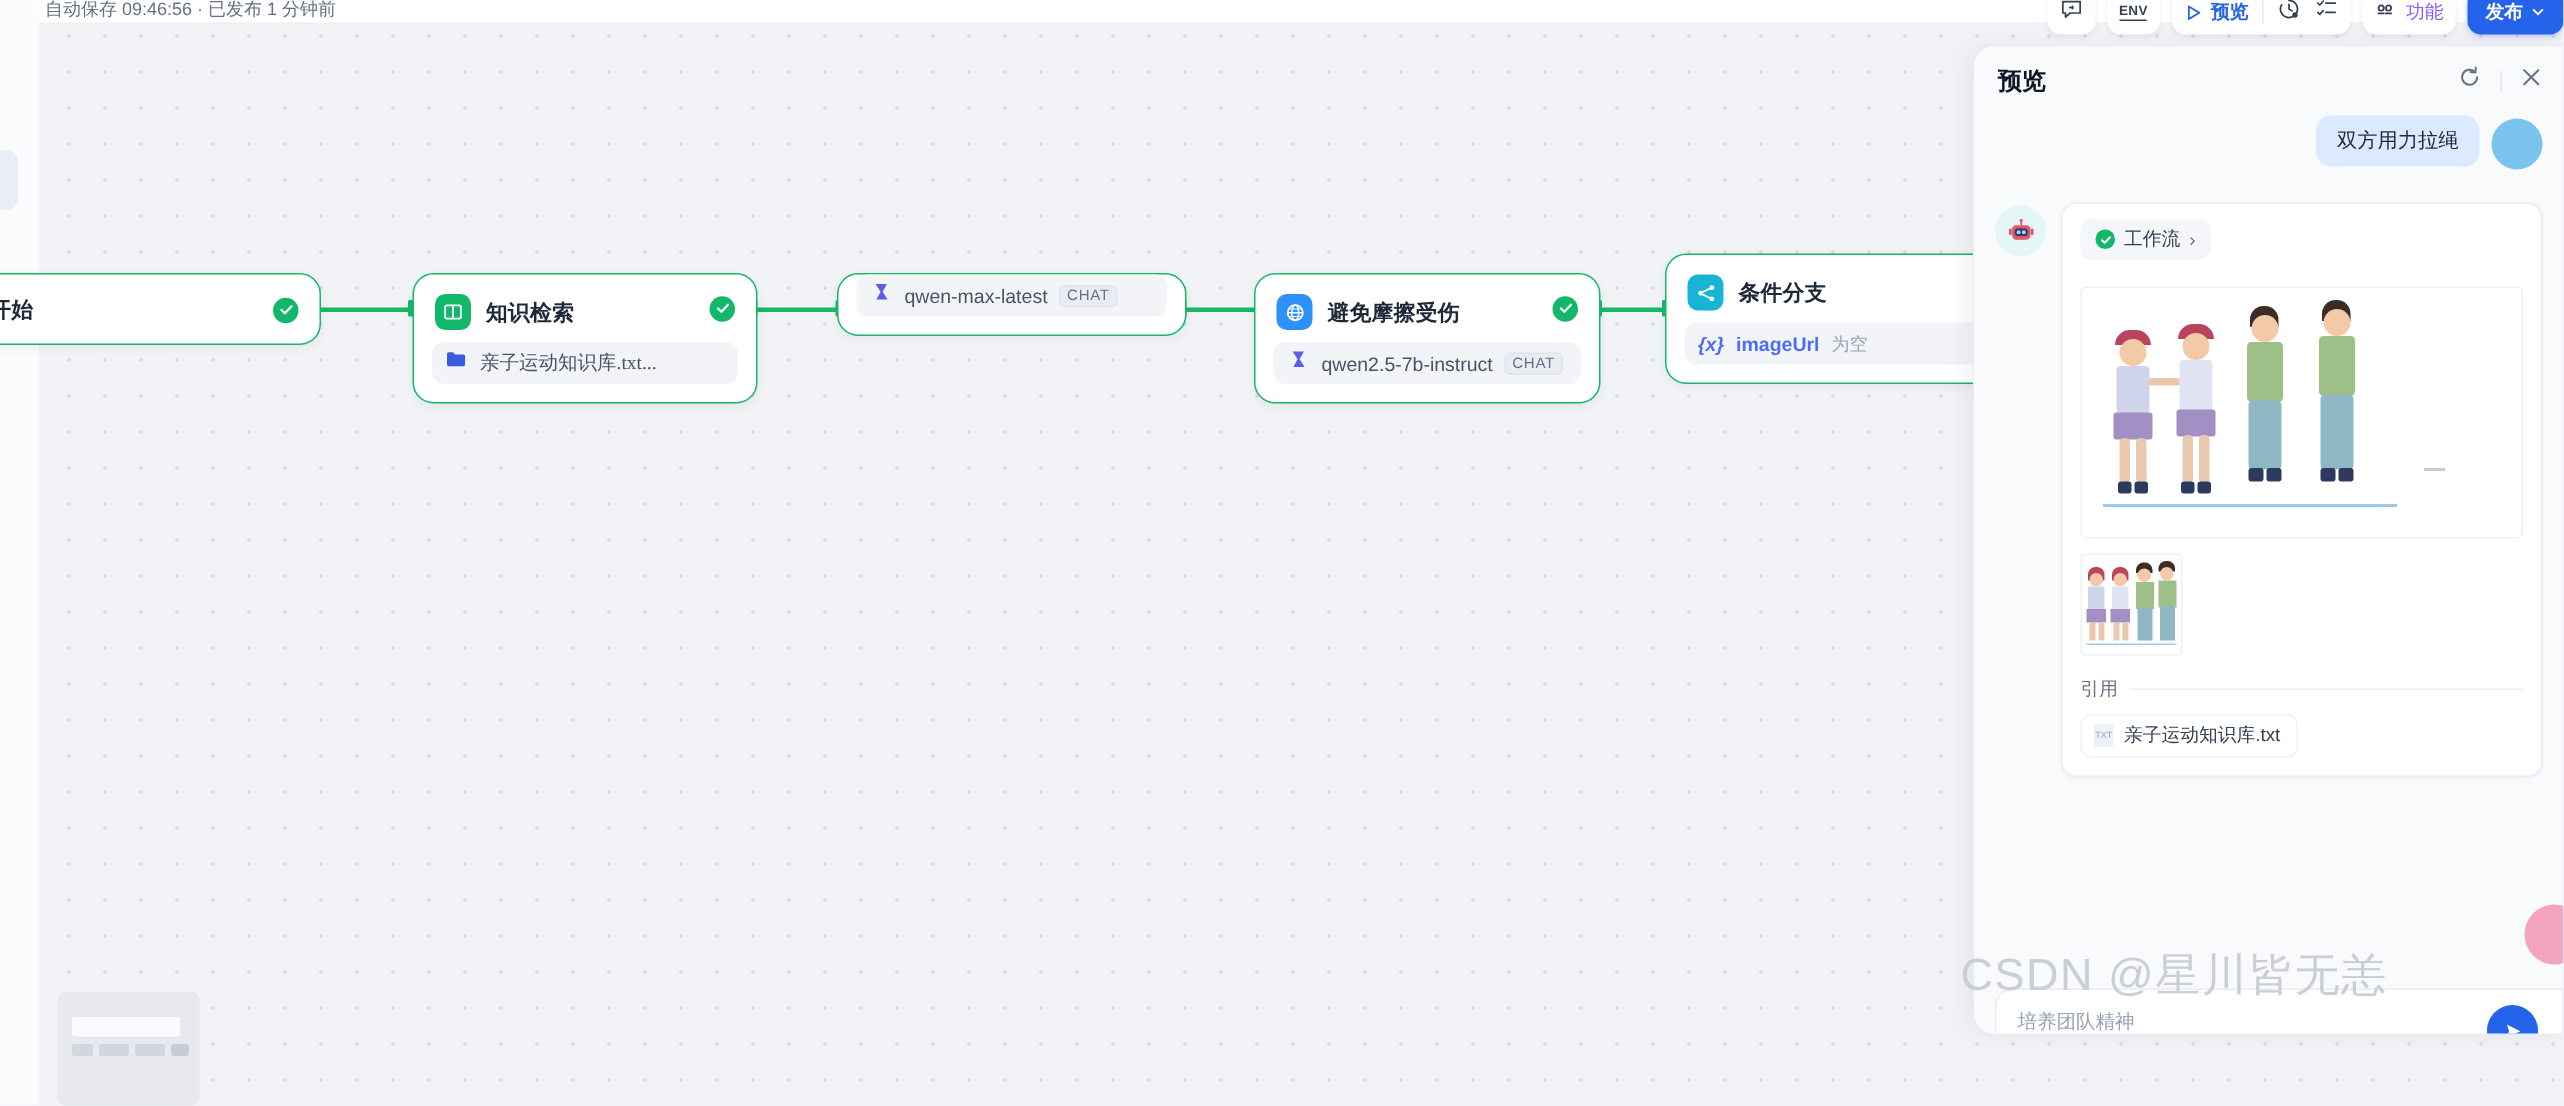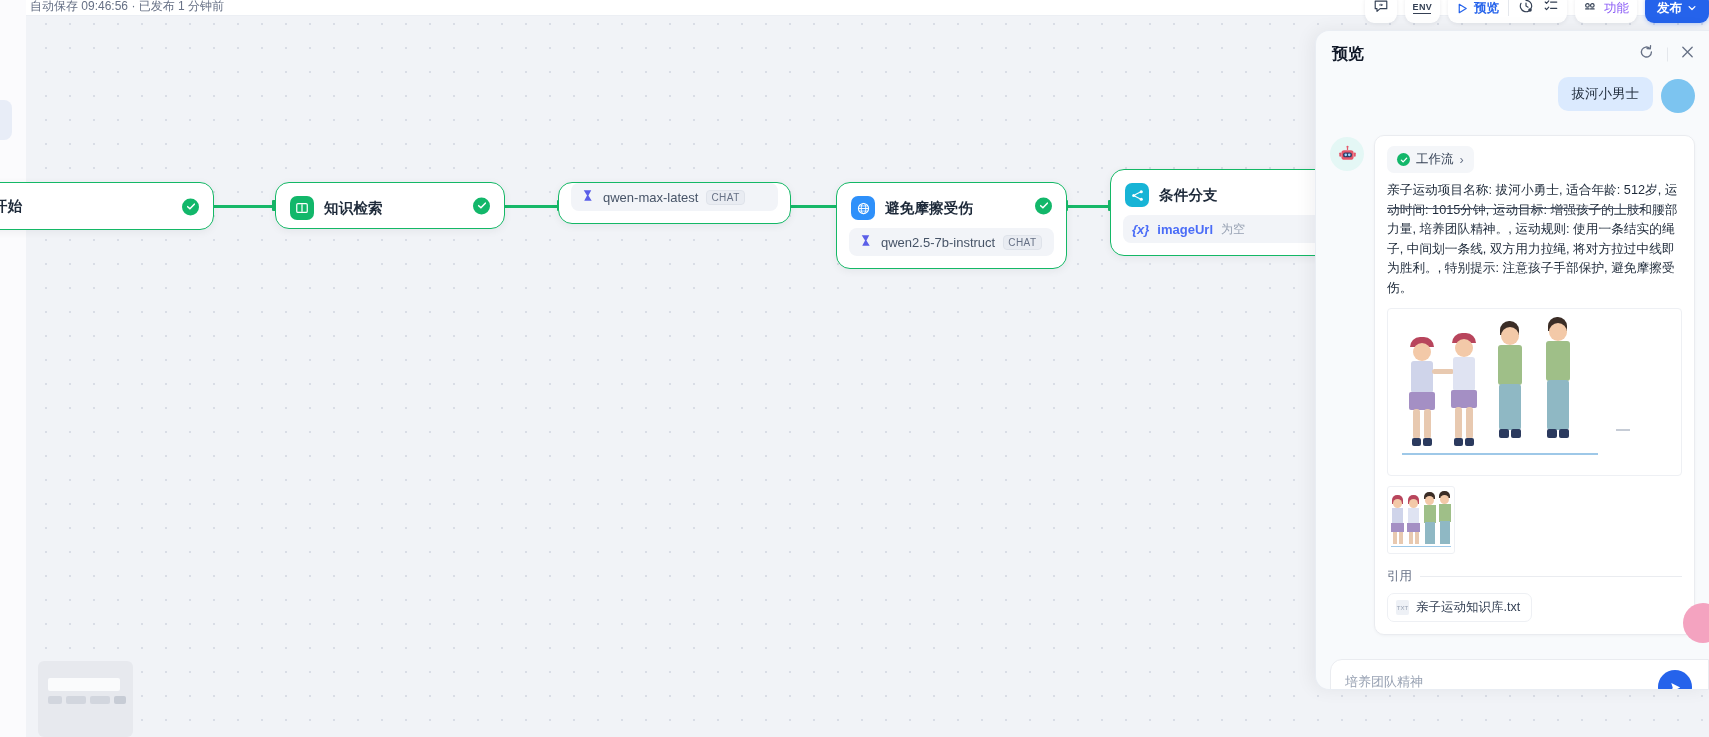--- a/index.html
+++ b/index.html
@@ -285,20 +285,28 @@
             <rect x="2" y="3" width="12" height="10" rx="1.4" stroke="#fff" stroke-width="1.4" fill="none"></rect>
             <line x1="8" y1="3.6" x2="8" y2="12.4" stroke="#fff" stroke-width="1.4"></line>
           </svg>
       </span>
       <span class="node-title">知识检索</span>
       <span class="node-check">
         <svg width="10" height="10" viewBox="0 0 12 12">
             <path d="M2 6.2 L4.7 8.8 L10 3.2" stroke="#fff" stroke-width="1.8" fill="none" stroke-linecap="round" stroke-linejoin="round"></path>
           </svg>
       </span>
+    </div>
+    <div class="node-sub">
+      <span>
+        <svg width="15" height="13" viewBox="0 0 16 14">
+            <path d="M1 3.2a1.2 1.2 0 0 1 1.2-1.2h3.3l1.3 1.5h6A1.2 1.2 0 0 1 14 4.7v6.1A1.2 1.2 0 0 1 12.8 12H2.2A1.2 1.2 0 0 1 1 10.8z" fill="#3b5bdb"></path>
+          </svg>
+      </span>
+      <span class="sub-text">亲子运动知识库.txt...</span>
     </div>
   </div>
 
   <div class="node" style="left:558px; top:182px; width:233px;">
     <div class="node-sub">
       <span>
         <svg width="15" height="15" viewBox="0 0 16 16">
             <path d="M4 2.5 L12 2.5 L9 8 L12.5 13.5 L4.5 13.5 L7.5 8 Z" fill="#5b5fe8"></path>
           </svg>
       </span>
@@ -433,21 +441,21 @@
           <svg width="15" height="15" viewBox="0 0 16 16">
               <path d="M3 3 L13 13 M13 3 L3 13" stroke="#667085" stroke-width="1.4" stroke-linecap="round"></path>
             </svg>
         </span>
       </span>
     </div>
 
     <div class="chat-body">
 
       <div class="user-row">
-        <div class="user-bubble">拔河小男士</div>
+        <div class="user-bubble">双方用力拉绳</div>
         <div class="user-avatar"></div>
       </div>
 
       <div class="bot-row">
         <div class="bot-avatar">
           <svg width="21" height="21" viewBox="0 0 24 24">
             <rect x="5" y="7" width="14" height="11" rx="3.2" fill="#e4566a"></rect>
             <rect x="7" y="9.6" width="10" height="5.6" rx="2.2" fill="#2c3e66"></rect>
             <circle cx="10" cy="12.4" r="1.5" fill="#9fd8ff"></circle>
             <circle cx="14" cy="12.4" r="1.5" fill="#9fd8ff"></circle>
@@ -462,24 +470,20 @@
           <div class="wf-badge">
             <span class="wf-dot">
               <svg width="8" height="8" viewBox="0 0 12 12">
                   <path d="M2 6.2 L4.7 8.8 L10 3.2" stroke="#fff" stroke-width="2" fill="none" stroke-linecap="round" stroke-linejoin="round"></path>
                 </svg>
             </span>
             <span>工作流</span>
             <span style="color:#667085;">›</span>
           </div>
 
-          <div class="bot-text">
-            <span>亲子运动项目名称: 拔河小勇士, 适合年龄: 512岁, 运动时间: 1015分钟, 运动目标: 增强孩子的上肢和腰部力量, 培养团队精神。, 运动规则: 使用一条结实的绳子, 中间划一条线, 双方用力拉绳, 将对方拉过中线即为胜利。, 特别提示: 注意孩子手部保护, 避免摩擦受伤。</span>
-            <span class="strike-line"></span>
-          </div>
 
           
           <div class="illus">
             <div class="ground" style="left:14px; top:144px; width:196px;"></div>
 
             <div class="fig" style="left:20px; top:34px;">
               <div class="fg-body" style="left:2px; top:-6px; width:24px; height:10px; background:#b8455c; border-radius:10px 10px 0 0;"></div>
               <div class="fg-head" style="left:5px; top:0px; width:18px; height:18px; background:#f3c9a8;"></div>
               <div class="fg-body" style="left:3px; top:18px; width:22px; height:32px; background:#cfd4ea;"></div>
               <div class="fg-body" style="left:1px; top:49px; width:26px; height:18px; background:#a48fc4; border-radius:2px;"></div>
@@ -564,14 +568,15 @@
       <span class="send-btn">
         <svg width="15" height="15" viewBox="0 0 16 16">
             <path d="M3.5 3.2 L13 8 L3.5 12.8 L5 8 Z" fill="#fff"></path>
           </svg>
       </span>
     </div>
 
     <div class="float-btn"></div>
   </div>
 
+  <div class="watermark">CSDN @星川皆无恙</div>
 
 </div>
 
 </body></html>

